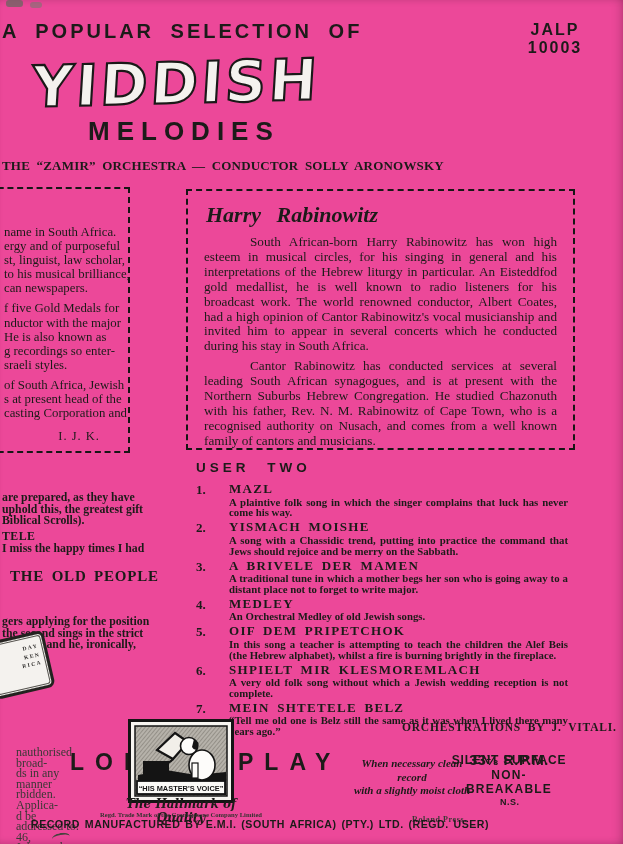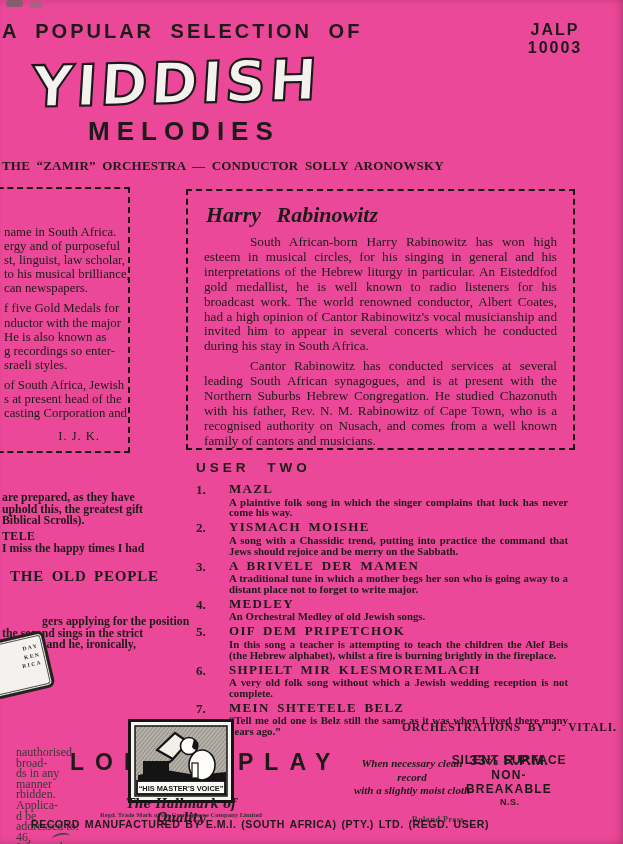--- a/index.html
+++ b/index.html
@@ -35,21 +35,21 @@
   .harry-title{font-size:22px;font-weight:bold;font-style:italic;word-spacing:10px;margin:2px 0 7px 2px;}
   .bio{font-size:13.2px;line-height:14.9px;text-align:justify;text-indent:46px;margin:0;}
   .bio + .bio{margin-top:5px;}
 
   
   .left-frag{left:2px;top:492px;width:170px;}
   .left-frag .bl{font-weight:bold;font-size:11.8px;line-height:11.6px;white-space:nowrap;}
   .h-tele{font-weight:bold;font-size:14px;margin-top:4px;letter-spacing:.5px;}
   .h-after{margin-top:1px;}
   .h-old{font-weight:bold;font-size:15px;letter-spacing:.8px;word-spacing:3px;margin-top:13px;margin-left:8px;white-space:nowrap;}
-  .frag2{margin-top:31px;margin-left:40px;}
+  .frag2{margin-top:31px;}
 
   
   .stamp{left:-12px;top:636px;width:62px;height:58px;border:3px solid #23221f;border-radius:7px;
     transform:rotate(-13deg);background:#f4f2ee;box-shadow:inset 0 0 0 1px #f4f2ee, inset 0 0 0 2px #55534e;
     padding:7px 5px 0 0;box-sizing:border-box;text-align:right;}
   .stamp .st{font-size:5.5px;font-weight:bold;letter-spacing:1.5px;line-height:8.5px;color:#2a2927;}
 
   
   .side-two{left:196px;top:460px;width:372px;}
   .st-heading{font-family:"Liberation Sans",sans-serif;font-weight:bold;font-size:13.5px;

